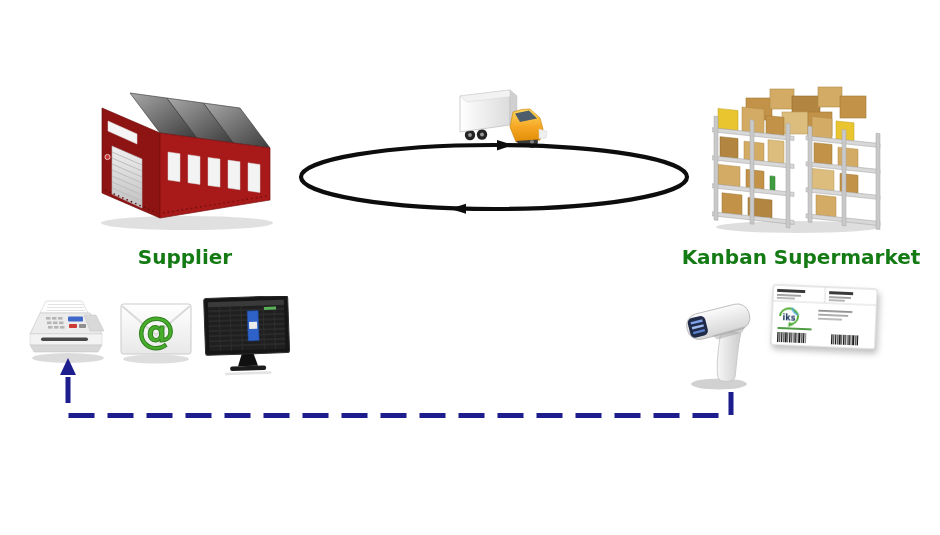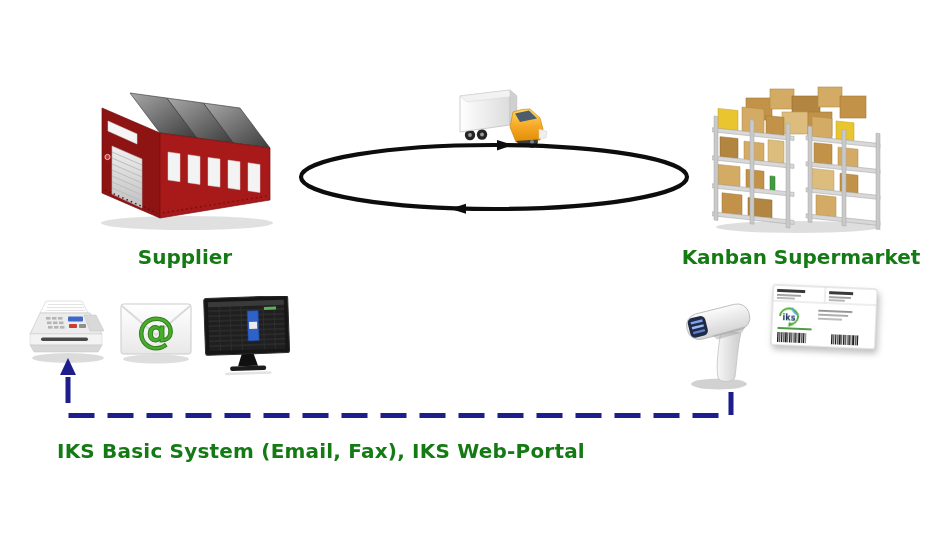--- a/index.html
+++ b/index.html
@@ -304,15 +304,14 @@
       <rect x="24" width="0.7" height="10"></rect>
         <rect x="25.6" width="1.4" height="10"></rect>
     </g>
   </svg>
 
   <svg id="connector-svg" class="abs" width="940" height="535" viewBox="0 0 940 535">
     <polygon points="68,358 60,375 76,375" fill="#1d1d8e"></polygon>
     <path d="M68,377 L68,415.5 L731,415.5 L731,392" fill="none" stroke="#1d1d8e" stroke-width="5" stroke-dasharray="26 13"></path>
   </svg>
 
-  <div id="caption" class="abs green-label">IKS Basic System (Email, Fax), IKS Web-Portal</div>
 
 </div>
 
 </body></html>

